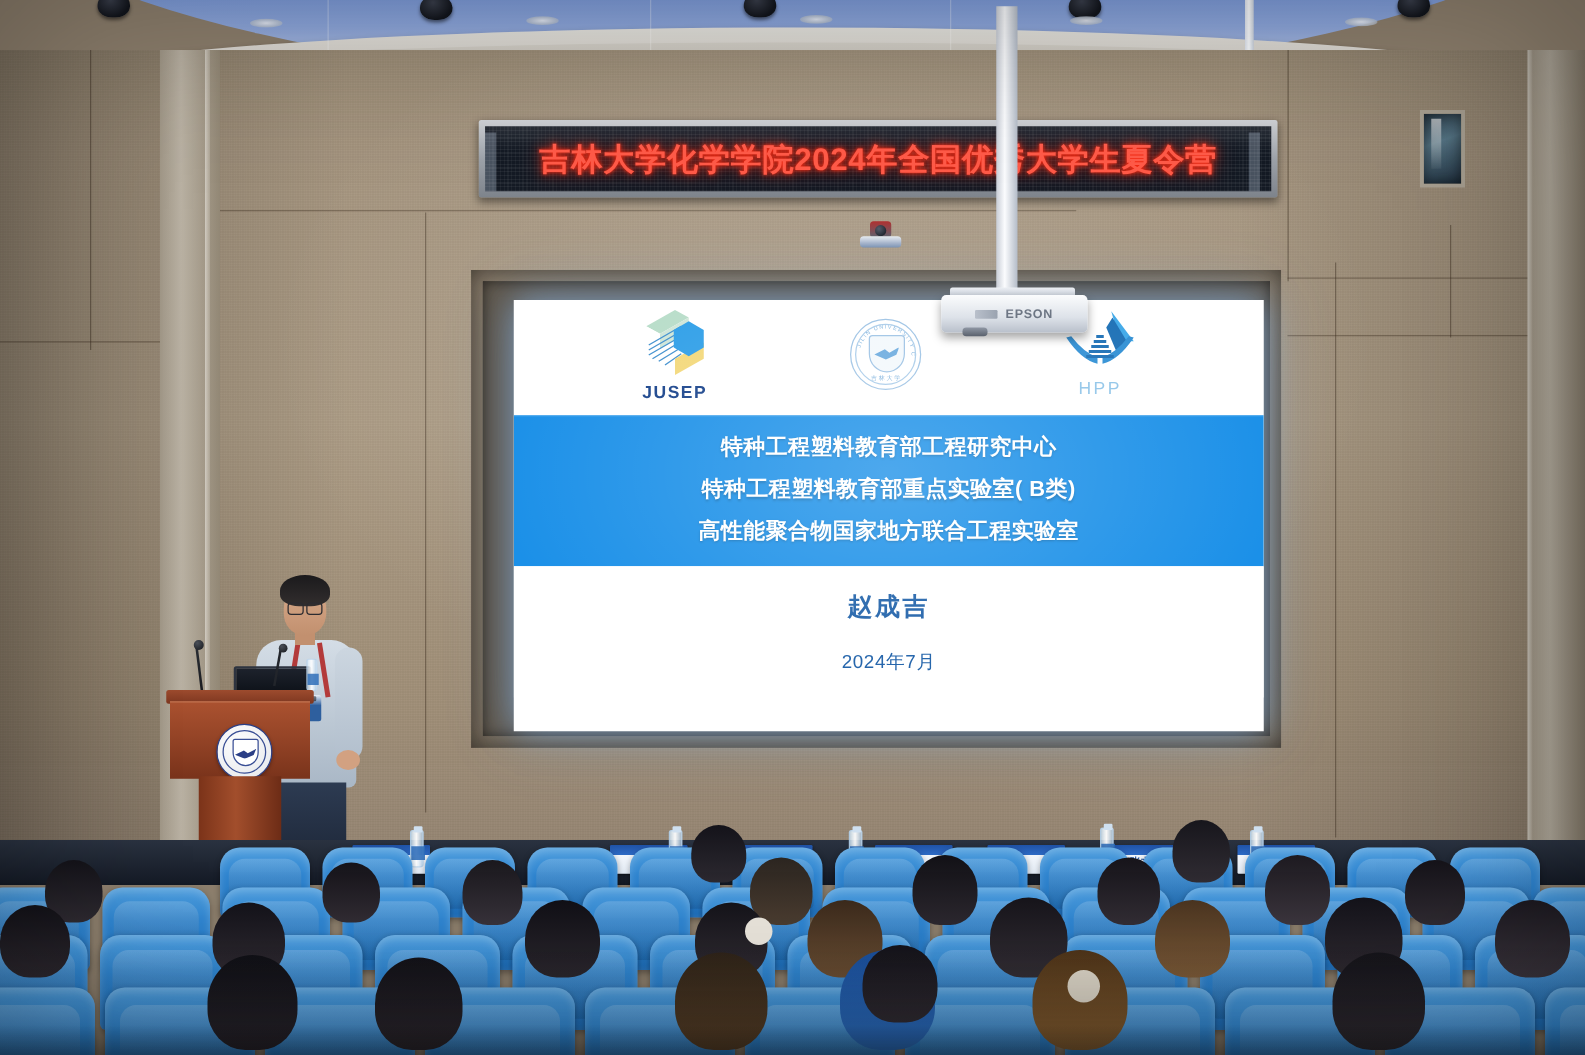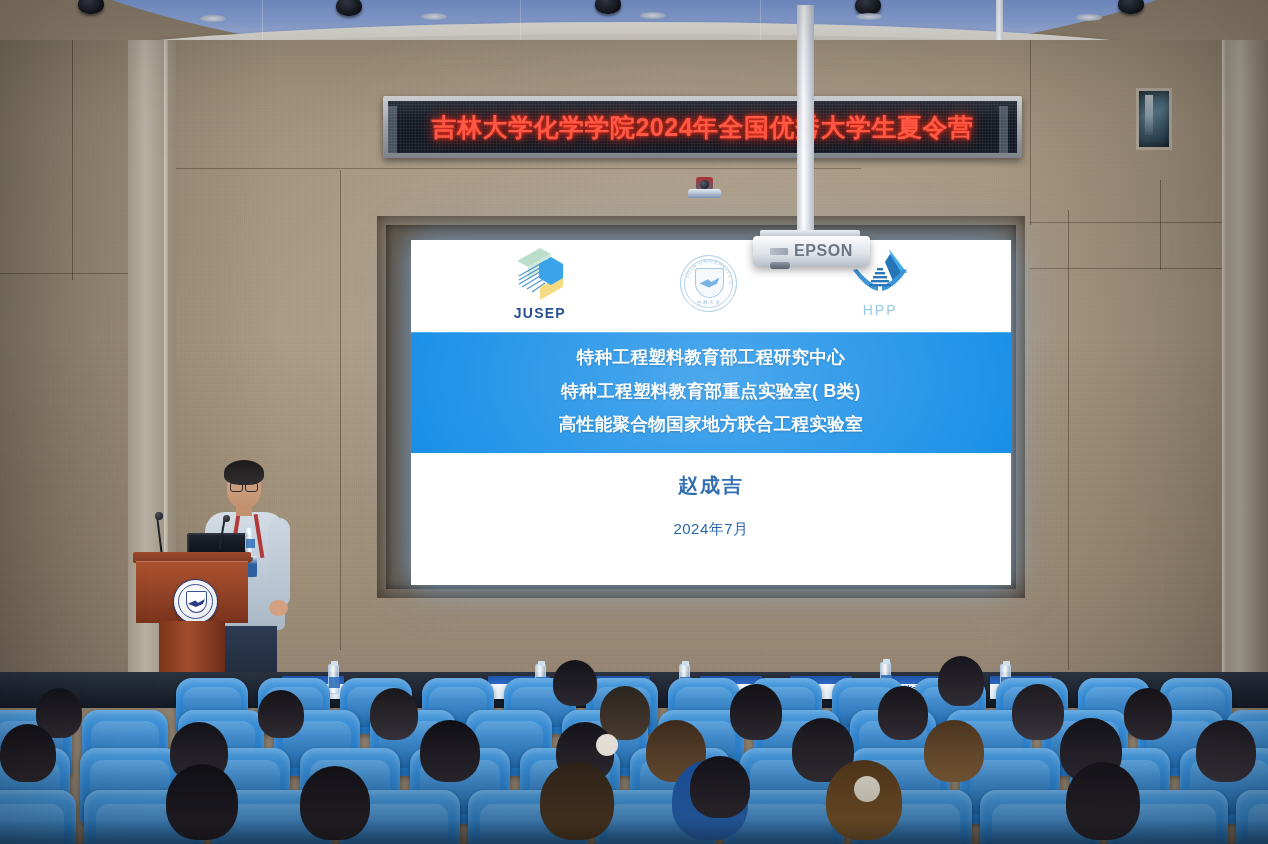--- a/index.html
+++ b/index.html
@@ -86,21 +86,21 @@
   .ptz-base{position:absolute;left:0;top:12px;width:33px;height:9px;border-radius:3px;
     background:linear-gradient(180deg,#e9edf2,#7d93b4);}
   .proj-pole{position:absolute;left:797px;top:5px;width:17px;height:228px;
     background:linear-gradient(90deg,#c8cdd6,#fbfcfe 40%,#b4bcc8);}
   .proj-arm{position:absolute;left:760px;top:230px;width:100px;height:10px;
     background:linear-gradient(180deg,#eceff4,#b7bfcb);border-radius:2px;}
   .proj-body{position:absolute;left:753px;top:236px;width:117px;height:30px;border-radius:4px;
     background:linear-gradient(180deg,#fbfcfd,#dde2e9 60%,#b9c0cb);
     box-shadow:0 4px 8px rgba(0,0,0,.35);display:flex;align-items:center;justify-content:center;gap:6px;}
   .proj-vent{width:18px;height:7px;background:linear-gradient(90deg,#b9c0cb,#9aa3b0);border-radius:1px;}
-  .proj-label{font-size:16px;font-weight:bold;color:#6d7684;letter-spacing:.6px;}
+  .proj-label{font-size:10px;font-weight:bold;color:#6d7684;letter-spacing:.6px;}
   .proj-lens{position:absolute;left:770px;top:262px;width:20px;height:7px;border-radius:3px;
     background:linear-gradient(180deg,#8f97a4,#5a616d);}
 
   
   .screen-recess{position:absolute;left:377px;top:216px;width:648px;height:382px;
     background:linear-gradient(180deg,#8a7c69,#7a6d5b);
     box-shadow:inset 0 0 18px rgba(0,0,0,.55);}
   .screen-inner-frame{position:absolute;left:9px;top:9px;width:630px;height:364px;
     background:#5f5548;box-shadow:inset 0 0 10px rgba(0,0,0,.6);}
   .screen{position:absolute;left:25px;top:15px;width:600px;height:345px;

